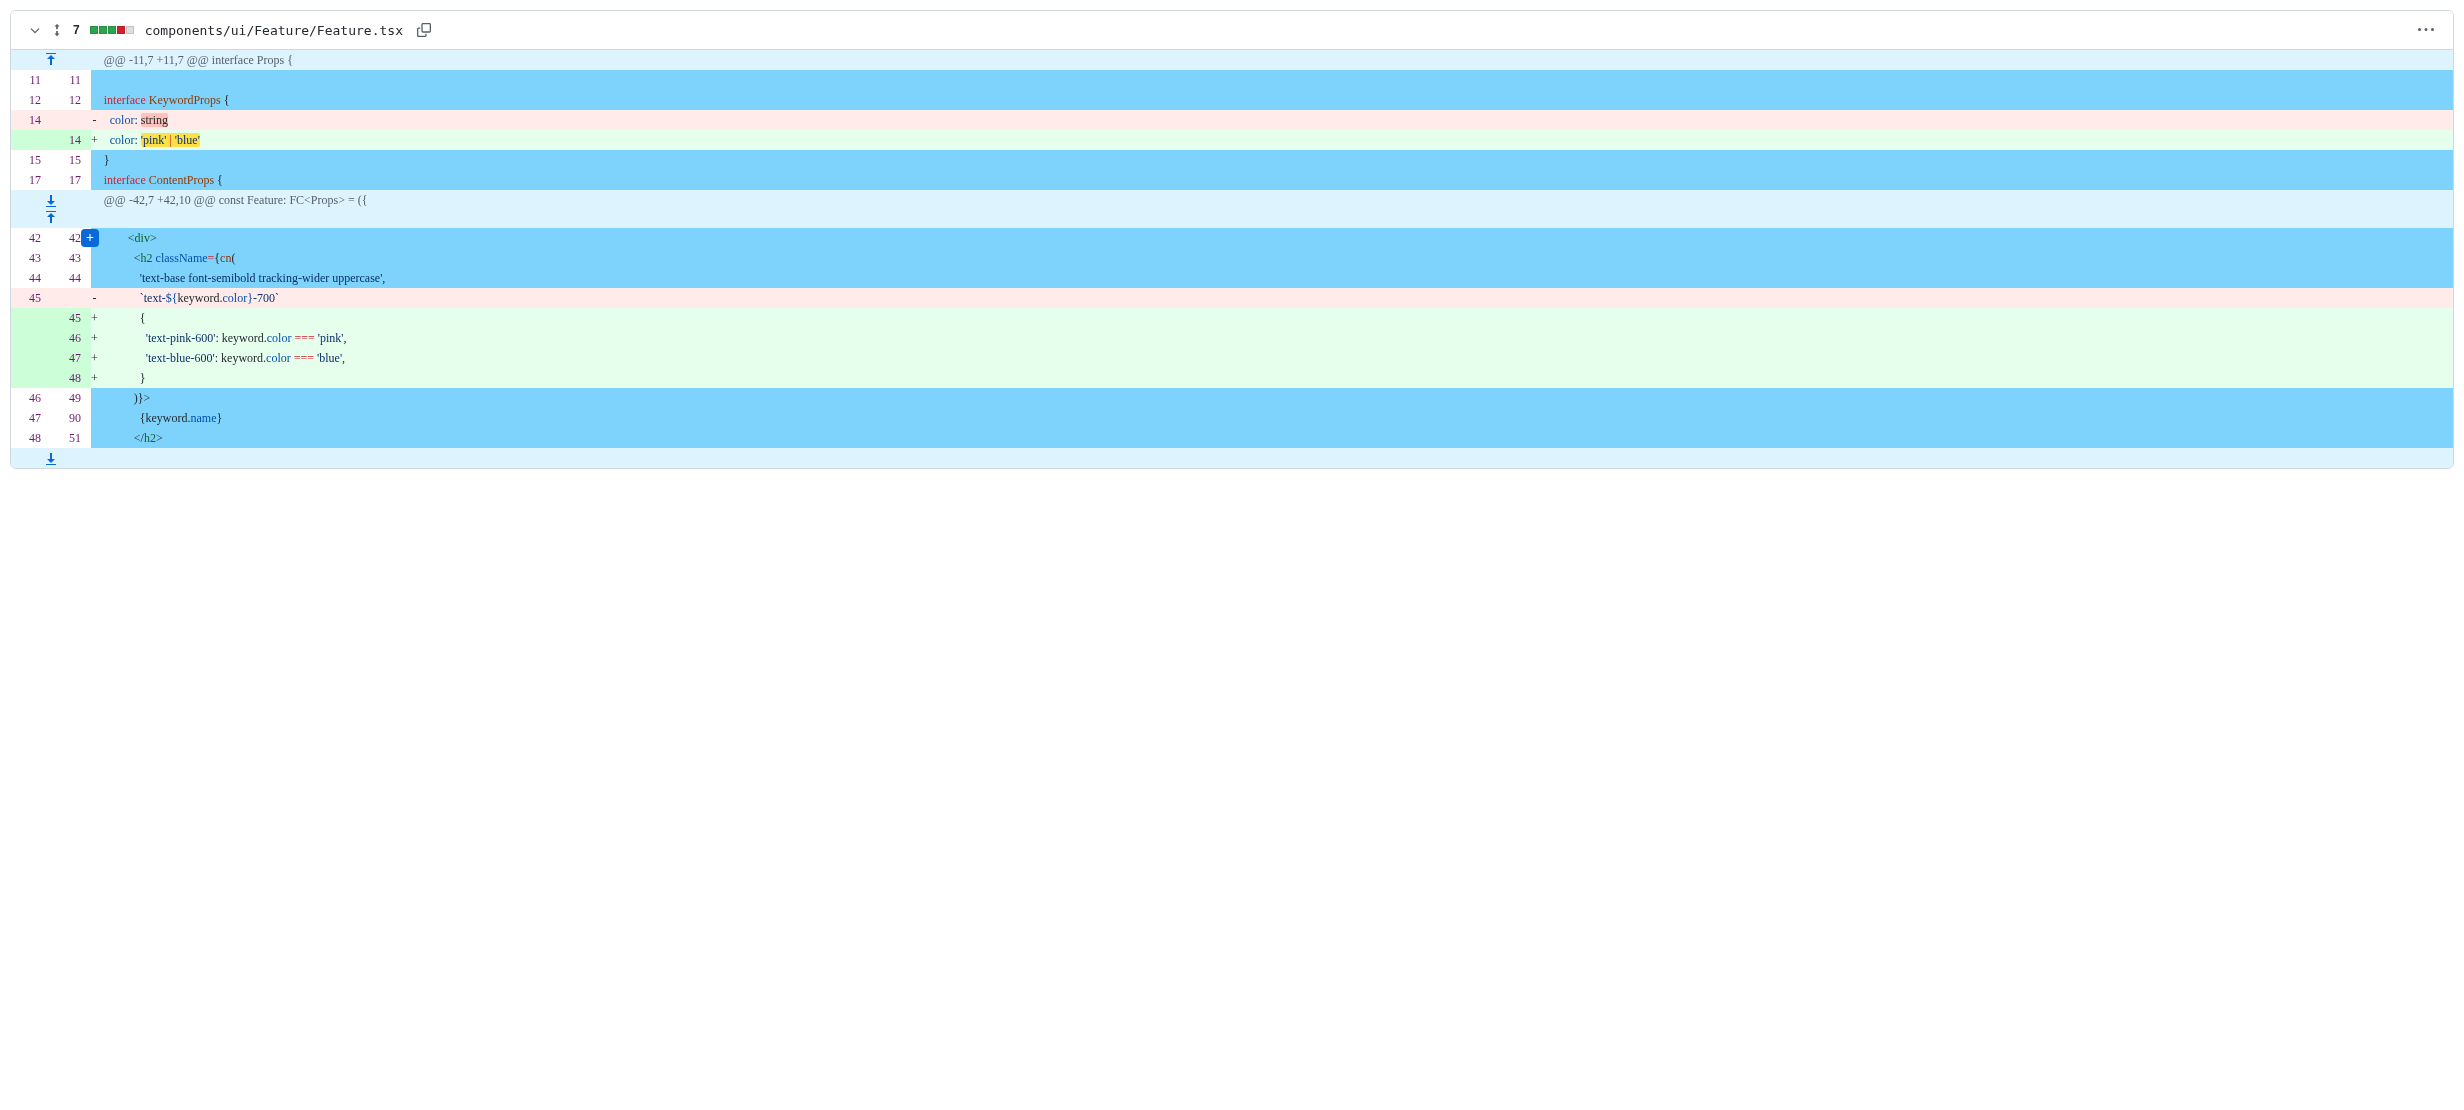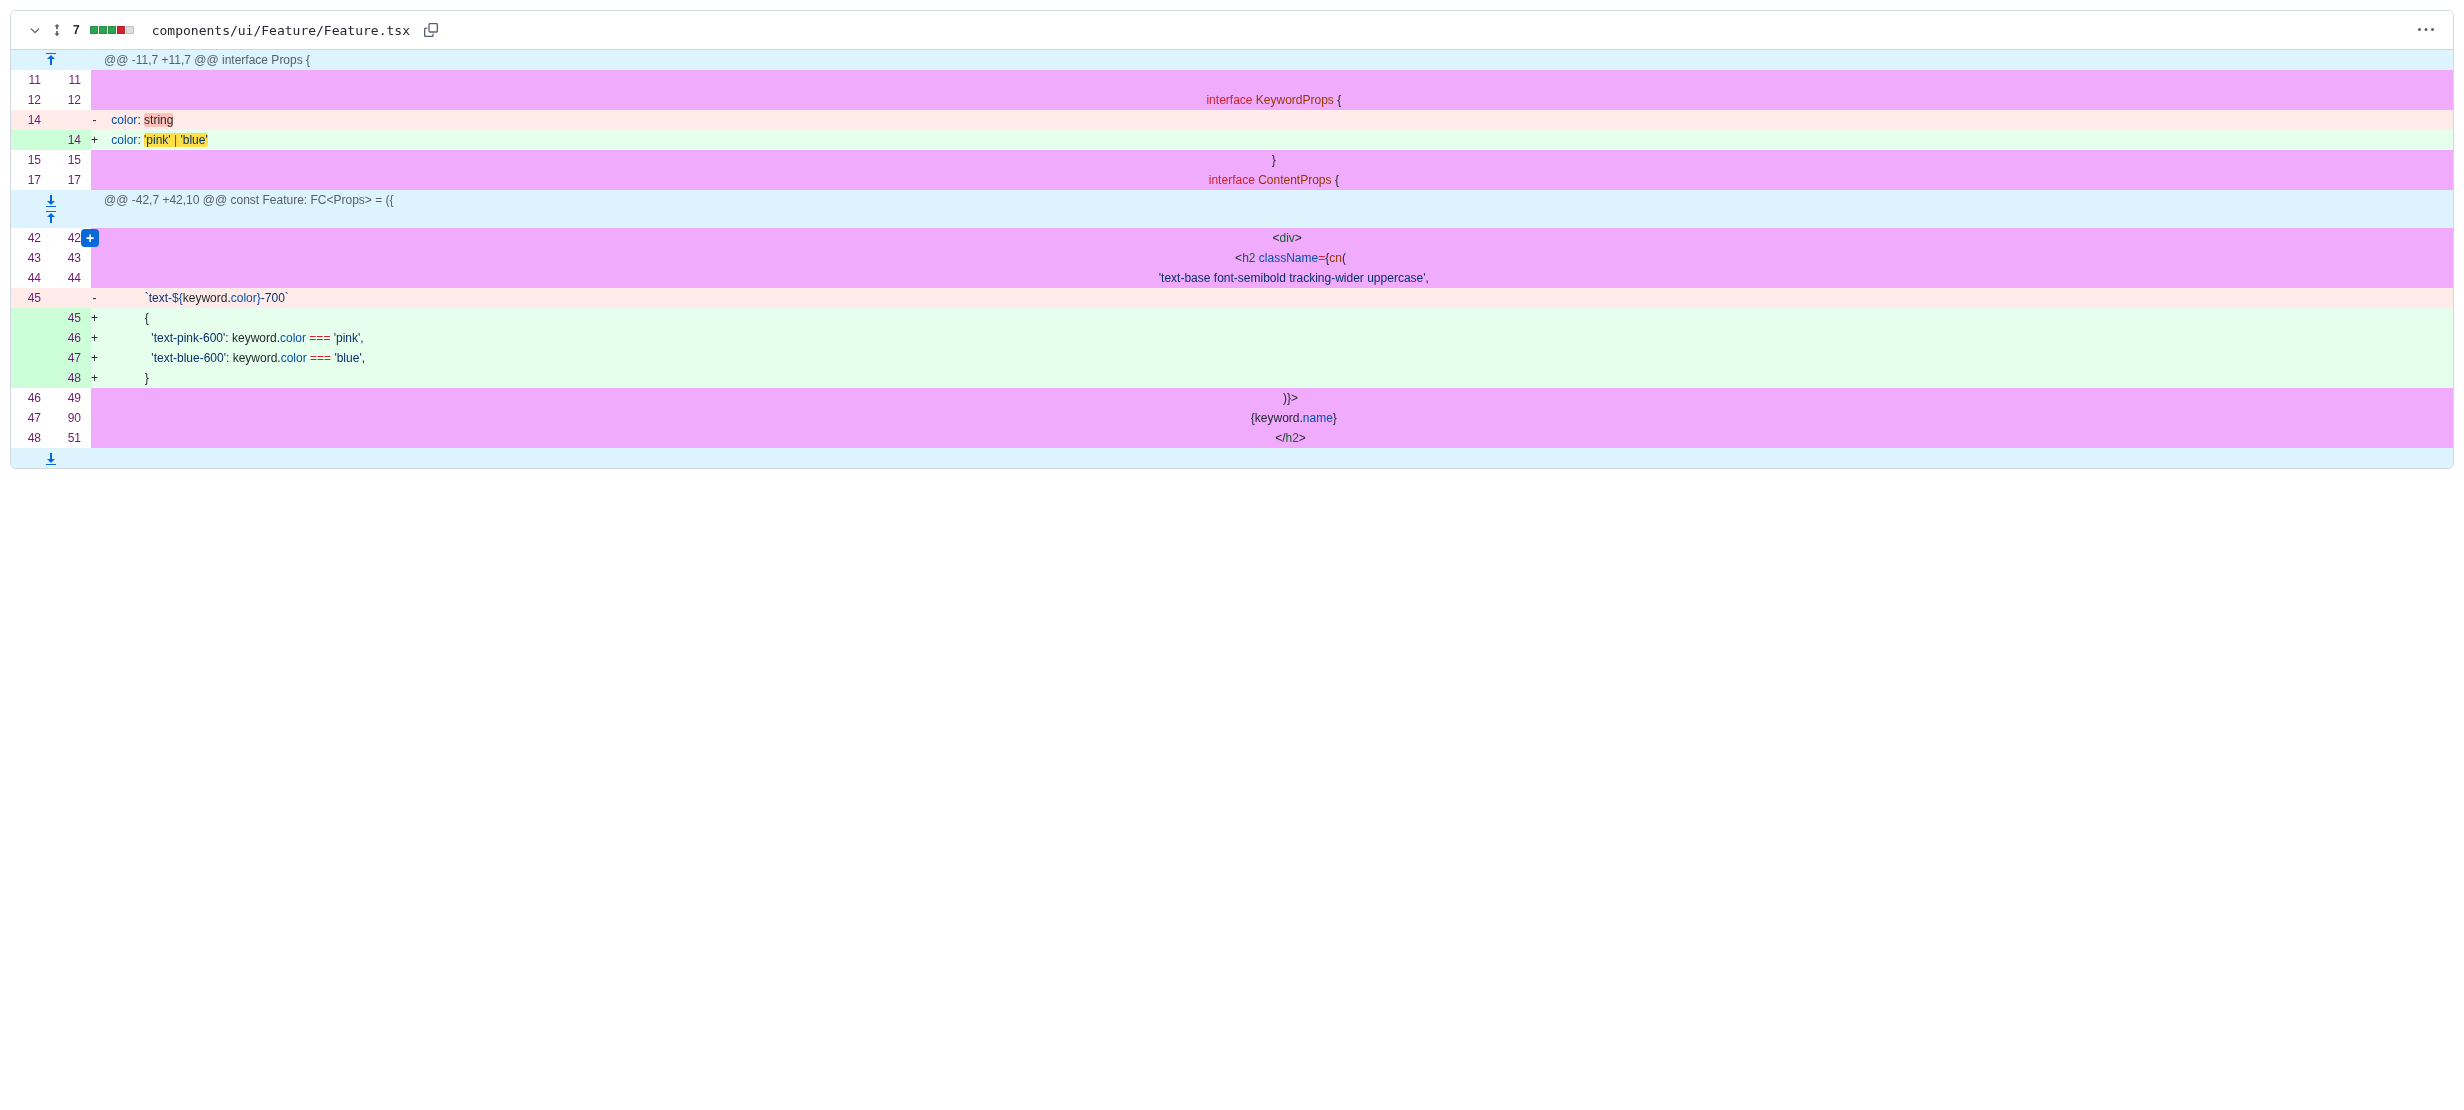--- a/index.html
+++ b/index.html
@@ -50,41 +50,41 @@
     width: 8px; height: 8px;
     border: 1px solid rgba(27,31,36,0.15);
   }
   .sb-green { background: #2da44e; }
   .sb-red { background: #cf222e; }
   .sb-gray { background: rgba(27,31,36,0.15); }
   .file-path {
     font-family: ui-monospace, SFMono-Regular, "SF Mono", Menlo, Consolas, monospace;
     font-size: 13px;
     color: #24292f;
-    margin-left: 12px;
+    margin-left: 5px;
   }
   .copy-btn {
     width: 22px; height: 22px;
     display: flex; align-items: center; justify-content: center;
     cursor: pointer;
     color: #57606a;
     border-radius: 4px;
     margin-left: 4px;
   }
   .spacer { flex: 1; }
   .kebab {
     width: 22px; height: 22px;
     display: flex; align-items: center; justify-content: center;
     cursor: pointer;
     color: #57606a;
   }
   table.diff {
     border-collapse: collapse;
     width: 100%;
-    font-family: Liberation Sans, sans-serif;
+    font-family: Liberation Serif, serif;
     font-size: 12px;
     line-height: 20px;
     tab-size: 4;
   }
   td.num {
     width: 40px;
     min-width: 40px;
     text-align: right;
     padding: 0 10px 0 4px;
     color: #701a75;
@@ -113,21 +113,21 @@
   tr.hunk td.hunk-gutter {
     background: #ddf4ff;
     text-align: center;
     padding: 0;
     vertical-align: middle;
     color: #0969da;
     cursor: pointer;
   }
   tr.del td.code, tr.del td.marker { background: #ffebe9; }
   tr.add td.code, tr.add td.marker { background: #e6ffec; }
-  tr.ctx td.code, tr.ctx td.marker { background: #f0abfc; text-align: center; }
+  tr.ctx td.code, tr.ctx td.marker { background: #7dd3fc; }
   .hl-del { background: #ffc1ba; border-radius: 2px; }
   .hl-add { background: #fde047; border-radius: 2px; }
   .tok-kw { color: #cf222e; }
   .tok-ident { color: #953800; }
   .tok-attr { color: #0550ae; }
   .tok-str { color: #0a3069; }
   .tok-tag { color: #116329; }
   .add-comment {
     position: absolute;
     left: -10px;

